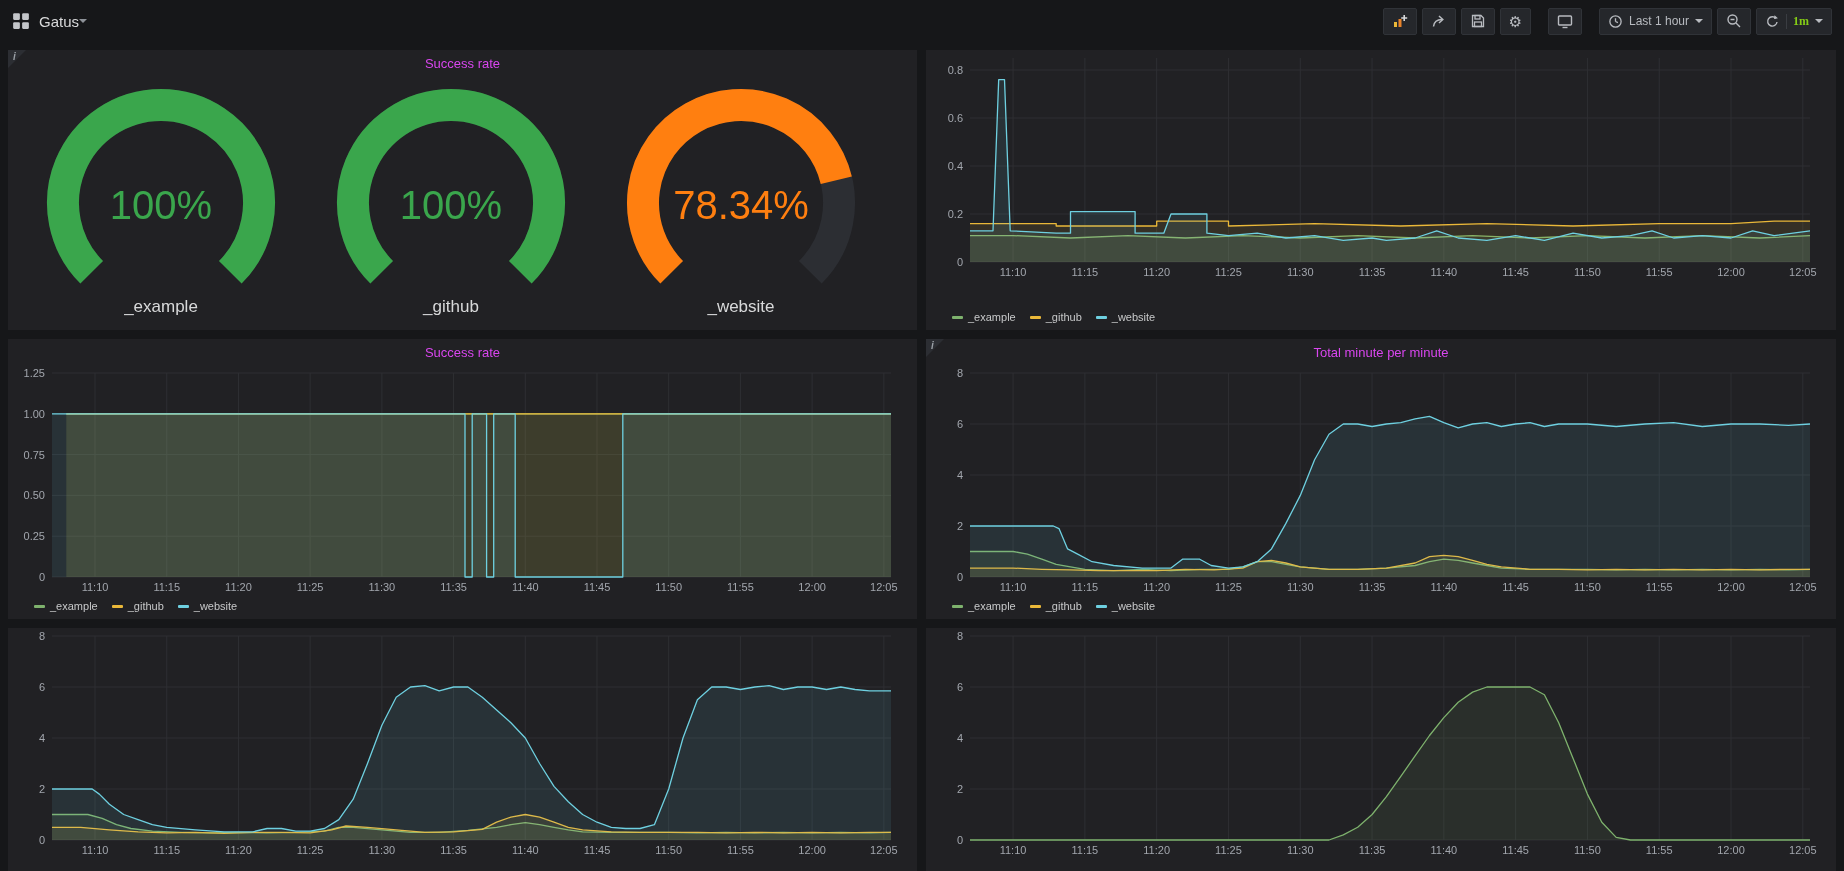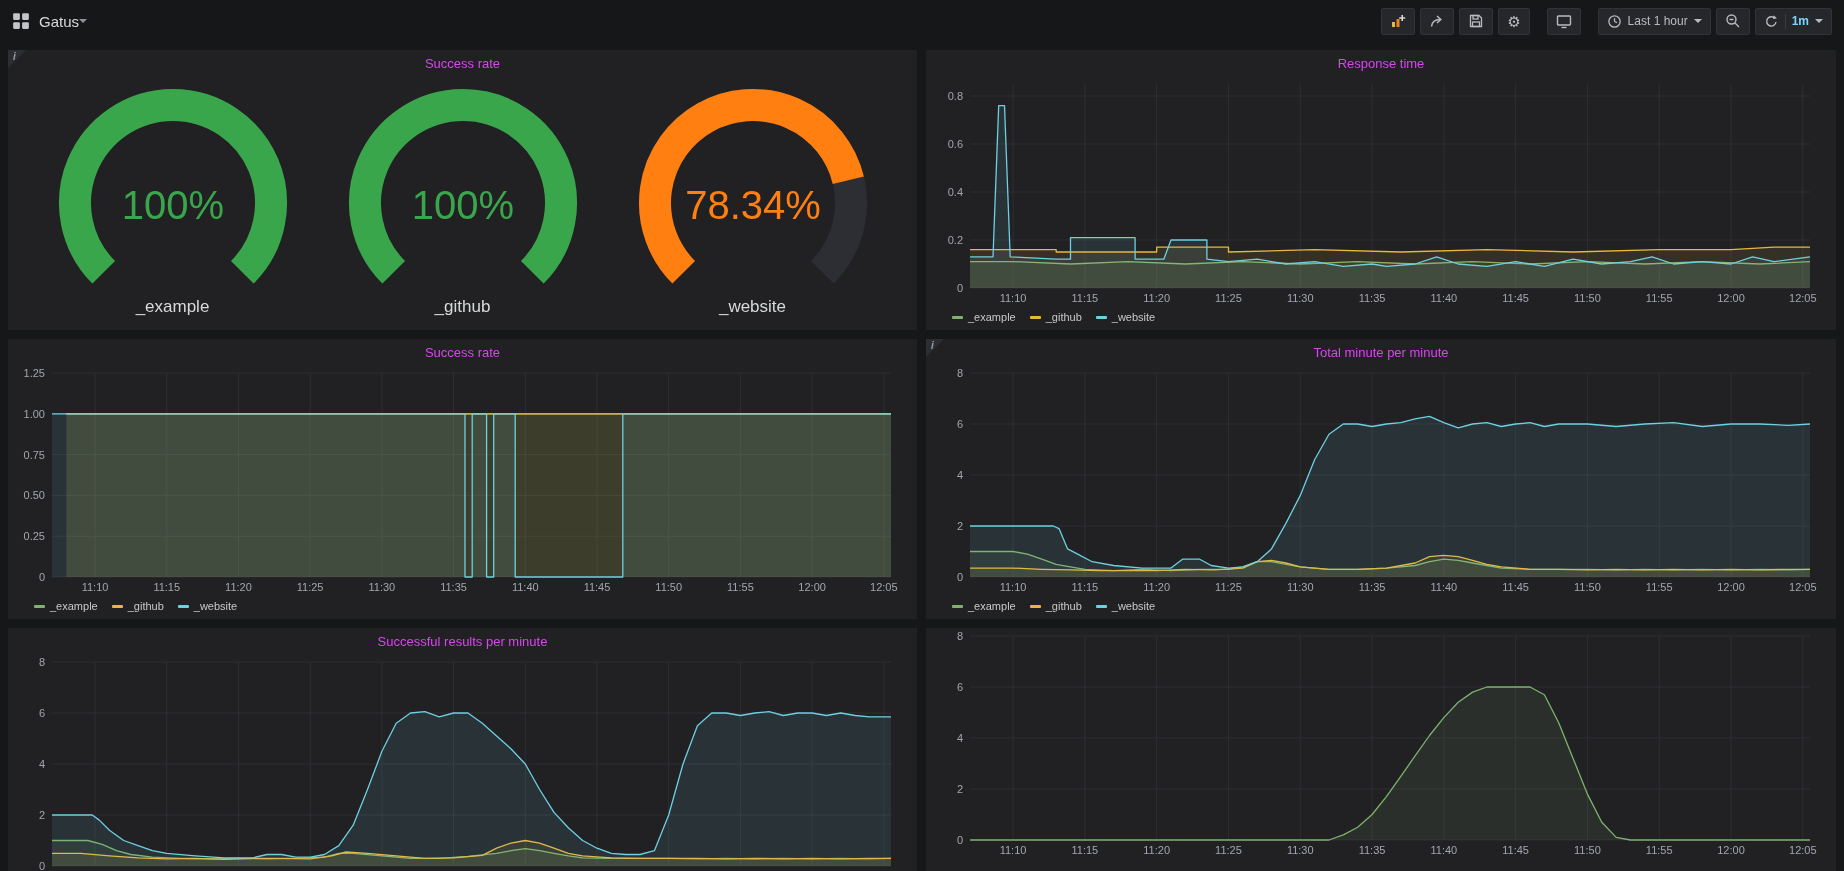--- a/index.html
+++ b/index.html
@@ -14,39 +14,39 @@
   .caret{width:0;height:0;border-left:4px solid transparent;border-right:4px solid transparent;
     border-top:4px solid currentColor;display:inline-block;}
   .dash-title .caret{color:#8d9298;}
   .nav-right{display:flex;align-items:center;gap:5px;}
   .nav-btn{height:27px;min-width:30px;display:flex;align-items:center;gap:6px;justify-content:center;
     background:#25272b;border:1px solid #303338;border-radius:2px;color:#b8bbc0;font-size:12px;
     padding:0 8px;cursor:pointer;font-family:"Liberation Sans",sans-serif;}
   .nav-btn.gap{margin-left:12px;}
   .gear-glyph{font-size:15px;line-height:1;}
   .vdiv{width:1px;height:15px;background:#3a3d42;}
-  .refresh-interval{color:#7dd3fc;font-weight:bold;}
+  .refresh-interval{color:#84cc16;font-weight:bold;font-family:Liberation Serif, serif;}
   
   .dashboard{display:grid;grid-template-columns:1fr 1fr;gap:9px;padding:8px;grid-auto-rows:280px;}
   .panel{background:#212124;position:relative;display:flex;flex-direction:column;}
   .panel-title{height:26px;display:flex;align-items:center;justify-content:center;
     color:#d946ef;font-size:13px;font-weight:500;cursor:pointer;flex:none;}
   .panel-body{flex:1;display:flex;flex-direction:column;min-height:0;padding:0 8px 4px;}
   .info-corner{position:absolute;top:0;left:0;width:0;height:0;
     border-top:18px solid #2c2e33;border-right:18px solid transparent;cursor:pointer;}
   .info-i{position:absolute;top:1px;left:5px;color:#9aa0a6;font-size:10px;font-style:italic;
     font-weight:bold;pointer-events:none;}
   
   .chart{flex:1;min-height:0;cursor:crosshair;}
   .legend{height:18px;display:flex;gap:14px;padding-left:18px;align-items:center;
     font-size:11px;color:#c7c8c9;flex:none;}
   .legend-item{display:flex;align-items:center;gap:5px;cursor:pointer;}
   .legend-swatch{width:11px;height:3px;border-radius:1px;display:inline-block;}
   
-  .gauges{flex:1;display:flex;align-items:center;justify-content:center;}
+  .gauges{flex:1;display:flex;align-items:center;justify-content:flex-start;}
   .gauge{display:flex;flex-direction:column;align-items:center;}
   .gauge-label{color:#d8d9da;font-size:17px;margin-top:-4px;text-align:center;}
 </style>
 </head>
 <body>
 
 <nav class="navbar">
   <div class="nav-left">
     <button class="logo-btn">
       <svg width="18" height="18" viewBox="0 0 16 16" fill="currentColor">
@@ -147,21 +147,20 @@
               <path d="M 75.70 187.30 A 98 98 0 0 1 97.13 32.49 A 98 98 0 0 1 240.30 95.15" stroke="#ff7f10" stroke-width="32" fill="none"></path>
               <text x="145" y="134" text-anchor="middle" fill="#ff7f10" font-size="40" font-weight="500">78.34%</text>
             </svg>
             <div class="gauge-label">_website</div>
           </div>
         </div>
     </div>
   </section>
 
   <section class="panel">
-    <header class="panel-title">Response time</header>
     <div class="panel-body">
       <div class="chart"><svg width="894" height="232">
             <line x1="79.07692307692307" y1="8" x2="79.07692307692307" y2="212" stroke="#2e2f33" stroke-width="1"></line>
             <text x="79.07692307692307" y="226" text-anchor="middle" fill="#a2a6ad" font-size="11">11:10</text>
             <line x1="150.8717948717949" y1="8" x2="150.8717948717949" y2="212" stroke="#2e2f33" stroke-width="1"></line>
             <text x="150.8717948717949" y="226" text-anchor="middle" fill="#a2a6ad" font-size="11">11:15</text>
             <line x1="222.66666666666666" y1="8" x2="222.66666666666666" y2="212" stroke="#2e2f33" stroke-width="1"></line>
             <text x="222.66666666666666" y="226" text-anchor="middle" fill="#a2a6ad" font-size="11">11:20</text>
             <line x1="294.46153846153845" y1="8" x2="294.46153846153845" y2="212" stroke="#2e2f33" stroke-width="1"></line>
             <text x="294.46153846153845" y="226" text-anchor="middle" fill="#a2a6ad" font-size="11">11:25</text>
@@ -337,21 +336,20 @@
           </span>
           <span class="legend-item">
             <span class="legend-swatch" style="background: rgb(110, 208, 224);"></span>
             <span>_website</span>
           </span>
         </div>
     </div>
   </section>
 
   <section class="panel">
-    <header class="panel-title">Successful results per minute</header>
     <div class="panel-body">
       <div class="chart"><svg width="893" height="232">
             <line x1="79.02564102564102" y1="8" x2="79.02564102564102" y2="212" stroke="#2e2f33" stroke-width="1"></line>
             <text x="79.02564102564102" y="226" text-anchor="middle" fill="#a2a6ad" font-size="11">11:10</text>
             <line x1="150.73504273504273" y1="8" x2="150.73504273504273" y2="212" stroke="#2e2f33" stroke-width="1"></line>
             <text x="150.73504273504273" y="226" text-anchor="middle" fill="#a2a6ad" font-size="11">11:15</text>
             <line x1="222.44444444444443" y1="8" x2="222.44444444444443" y2="212" stroke="#2e2f33" stroke-width="1"></line>
             <text x="222.44444444444443" y="226" text-anchor="middle" fill="#a2a6ad" font-size="11">11:20</text>
             <line x1="294.1538461538462" y1="8" x2="294.1538461538462" y2="212" stroke="#2e2f33" stroke-width="1"></line>
             <text x="294.1538461538462" y="226" text-anchor="middle" fill="#a2a6ad" font-size="11">11:25</text>

